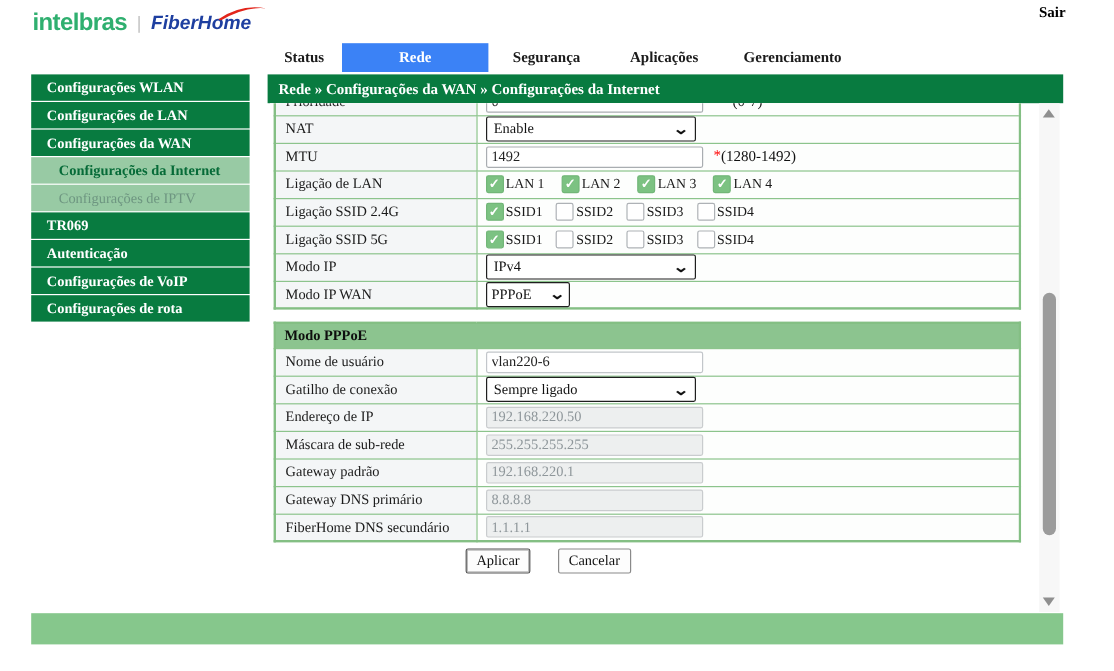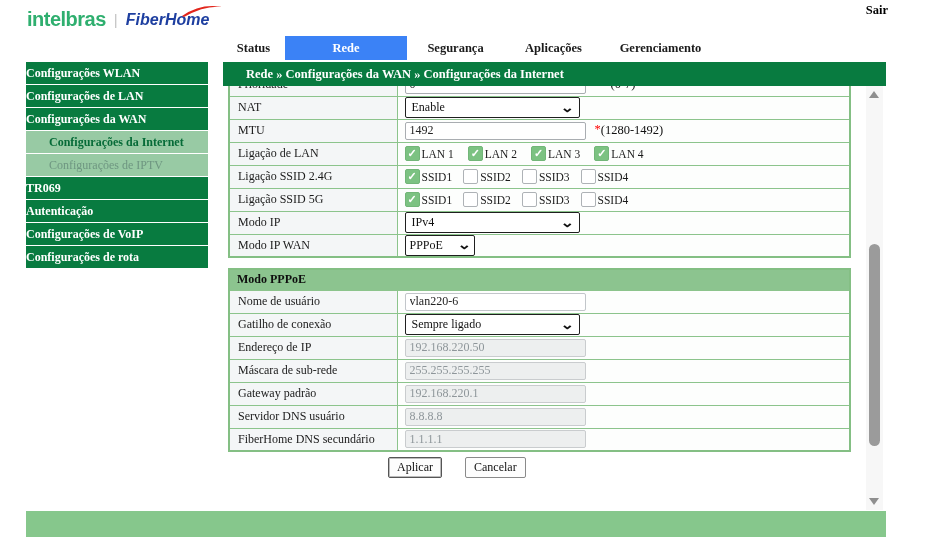--- a/index.html
+++ b/index.html
@@ -19,26 +19,26 @@
             text-decoration:none; cursor:pointer; }
 
   
   .tab { top:36px; height:24px; line-height:24px; text-align:center;
          font-size:12.5px; font-weight:bold; color:#1b1b1b; cursor:pointer; }
   .tab.active { background:#3b82f6; color:#ffffff; }
 
   
   #breadcrumb { left:223px; top:62px; width:663px; height:24px; background:#087B40;
                 color:#ffffff; font-size:12.5px; font-weight:bold; line-height:24px;
-                padding-left:23px; }
+                padding-left:9px; }
 
   
   #sidebar { left:26px; top:62px; width:182px; }
   .side-item { height:22px; line-height:22px; margin-bottom:1px; font-size:12px;
-               font-weight:bold; cursor:pointer; }
+               font-weight:bold; padding-left:13px; cursor:pointer; }
   .side-item.dark { background:#087B40; color:#ffffff; }
   .side-item.sub  { background:#98CAA4; padding-left:23px; }
   .side-item.sub.current { color:#066B38; }
   .side-item.sub.muted   { color:#6E9681; font-weight:normal; }
 
   
   #content { left:225px; top:86px; width:626px; height:424px; overflow:hidden; background:#fff; }
   #scrolled { position:relative; top:-14px; left:3px; width:623px; }
 
   table.cfg { width:623px; border-collapse:collapse; border:2px solid #84BF84; }
@@ -277,21 +277,21 @@
     </tr>
     <tr>
       <td class="lbl">Máscara de sub-rede</td>
       <td class="val"><input class="txt ro" readonly="" value="255.255.255.255" style=""></td>
     </tr>
     <tr>
       <td class="lbl">Gateway padrão</td>
       <td class="val"><input class="txt ro" readonly="" value="192.168.220.1" style=""></td>
     </tr>
     <tr>
-      <td class="lbl">Servidor DNS usuário</td>
+      <td class="lbl">Gateway DNS primário</td>
       <td class="val"><input class="txt ro" readonly="" value="8.8.8.8" style=""></td>
     </tr>
     <tr>
       <td class="lbl">FiberHome DNS secundário</td>
       <td class="val"><input class="txt ro" readonly="" value="1.1.1.1" style=""></td>
     </tr>
   </tbody>
       </table>
 
   <div id="btn-row">

